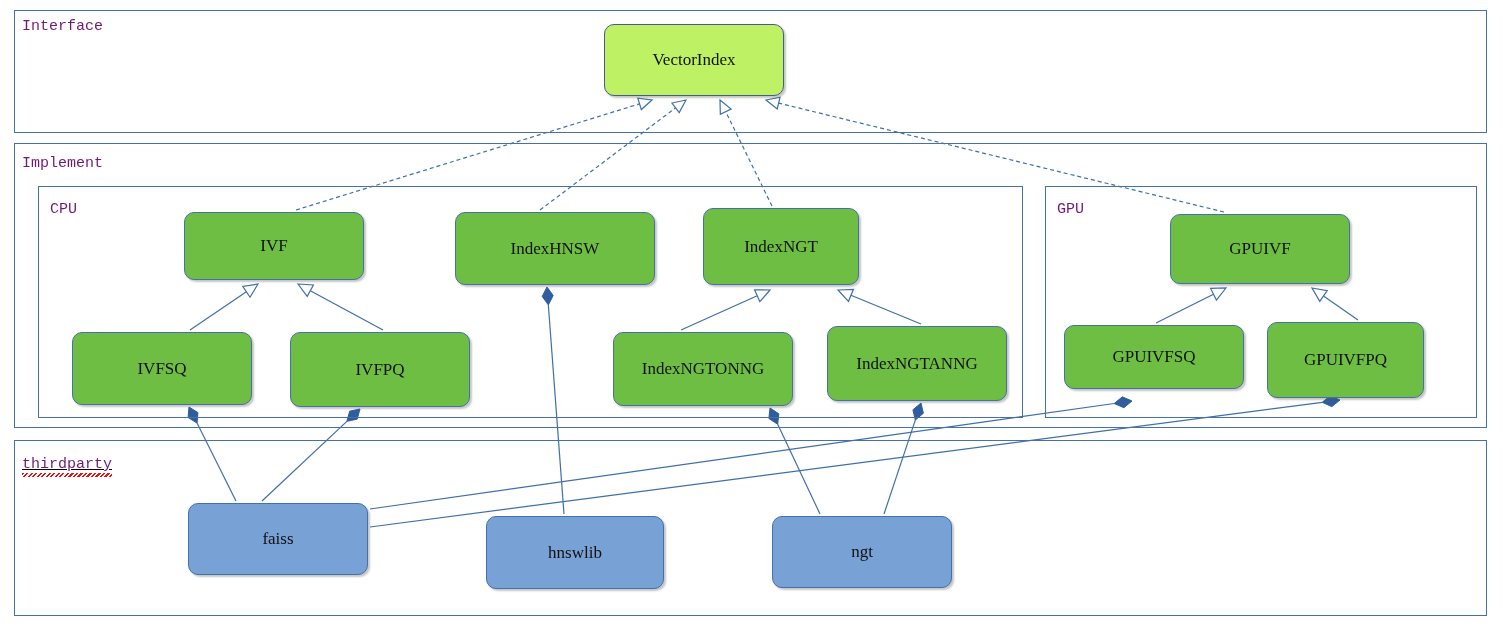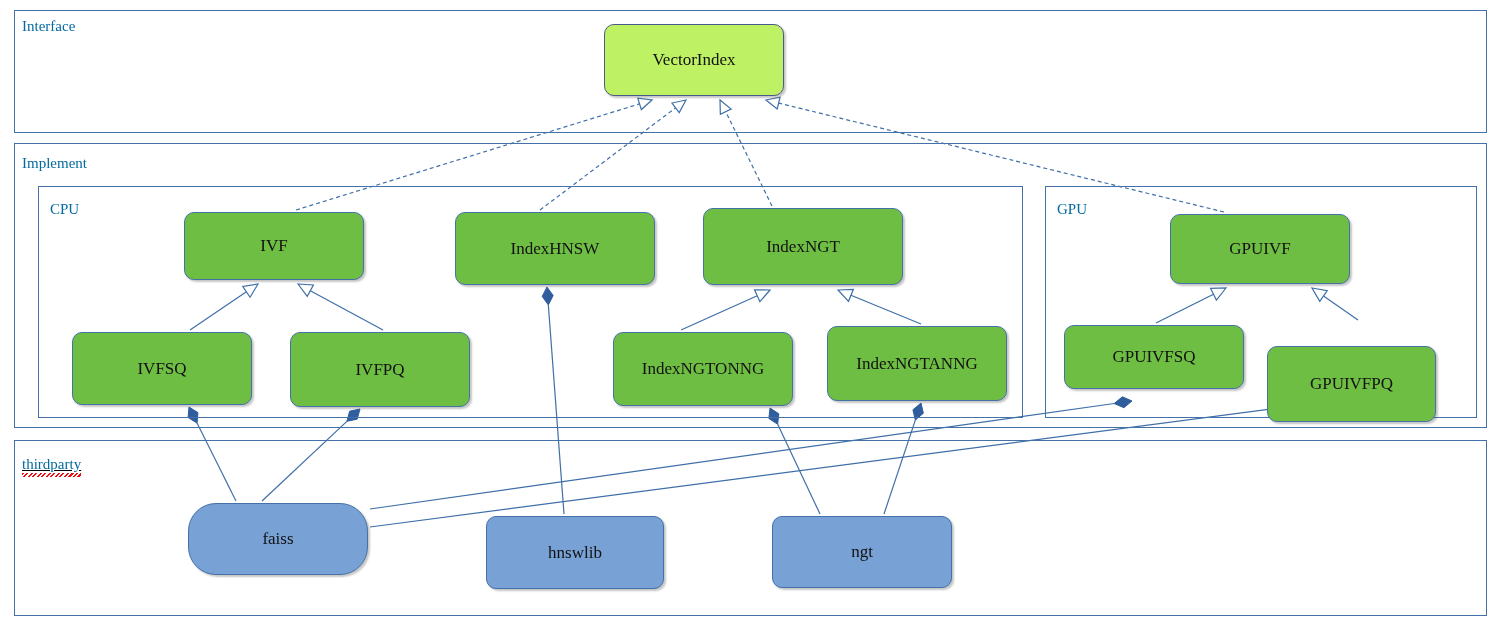--- a/index.html
+++ b/index.html
@@ -1,20 +1,20 @@
 <!DOCTYPE html>
 <html><head>
 <meta charset="utf-8">
 <style>
   html,body{margin:0;padding:0;background:#ffffff;}
   body{font-family:"Liberation Sans",sans-serif;}
   #stage{position:relative;width:1503px;height:628px;overflow:hidden;background:#fff;}
   #edges{position:absolute;left:0;top:0;width:1503px;height:628px;pointer-events:none;}
   .container-box{position:absolute;border:1px solid #4472A8;background:transparent;box-sizing:border-box;}
-  .container-label{position:absolute;font-family:Liberation Serif, serif;font-size:15px;color:#0369a1;white-space:nowrap;}
+  .container-label{position:absolute;font-family:Liberation Mono, monospace;font-size:15px;color:#701a75;white-space:nowrap;}
   .container-label.spell{text-decoration:underline;text-decoration-color:#000;}
   .spellwave{position:absolute;height:4px;width:100%;left:0;bottom:-4px;
     background-image:repeating-linear-gradient(135deg,#e00 0 1.6px,transparent 1.6px 3.2px);
     opacity:.95;}
   .node{position:absolute;box-sizing:border-box;border:1px solid #4472A8;border-radius:10px;
     display:flex;align-items:center;justify-content:center;text-align:center;
     font-family:"Liberation Serif",serif;font-size:17px;color:#111;
     box-shadow:2px 2px 2px rgba(90,90,90,.35);}
   .node.green{background:#6FBE44;}
   .node.blue{background:#78A1D5;}
@@ -109,45 +109,45 @@
   <div id="nodes">
       <div class="node pink" style="left: 604px; top: 24px; width: 180px; height: 72px;">
         <span>VectorIndex</span>
       </div>
       <div class="node green" style="left: 184px; top: 212px; width: 180px; height: 68px;">
         <span>IVF</span>
       </div>
       <div class="node green" style="left: 455px; top: 212px; width: 200px; height: 73px;">
         <span>IndexHNSW</span>
       </div>
-      <div class="node green" style="left: 703px; top: 208px; width: 200px; height: 77px;">
+      <div class="node green" style="left: 703px; top: 208px; width: 156px; height: 77px;">
         <span>IndexNGT</span>
       </div>
       <div class="node green" style="left: 72px; top: 332px; width: 180px; height: 73px;">
         <span>IVFSQ</span>
       </div>
       <div class="node green" style="left: 290px; top: 332px; width: 180px; height: 75px;">
         <span>IVFPQ</span>
       </div>
       <div class="node green" style="left: 613px; top: 332px; width: 180px; height: 74px;">
         <span>IndexNGTONNG</span>
       </div>
       <div class="node green" style="left: 827px; top: 326px; width: 180px; height: 75px;">
         <span>IndexNGTANNG</span>
       </div>
       <div class="node green" style="left: 1170px; top: 214px; width: 180px; height: 70px;">
         <span>GPUIVF</span>
       </div>
       <div class="node green" style="left: 1064px; top: 325px; width: 180px; height: 64px;">
         <span>GPUIVFSQ</span>
       </div>
-      <div class="node green" style="left: 1267px; top: 322px; width: 169px; height: 76px; margin-top: 24px;">
+      <div class="node green" style="left: 1267px; top: 322px; width: 157px; height: 76px;">
         <span>GPUIVFPQ</span>
       </div>
-      <div class="node blue" style="left: 188px; top: 503px; width: 180px; height: 72px; border-radius: 28px;">
+      <div class="node blue" style="left: 188px; top: 503px; width: 180px; height: 72px;">
         <span>faiss</span>
       </div>
       <div class="node blue" style="left: 486px; top: 516px; width: 178px; height: 73px;">
         <span>hnswlib</span>
       </div>
       <div class="node blue" style="left: 772px; top: 516px; width: 180px; height: 72px;">
         <span>ngt</span>
       </div>
     </div>
 </div>

